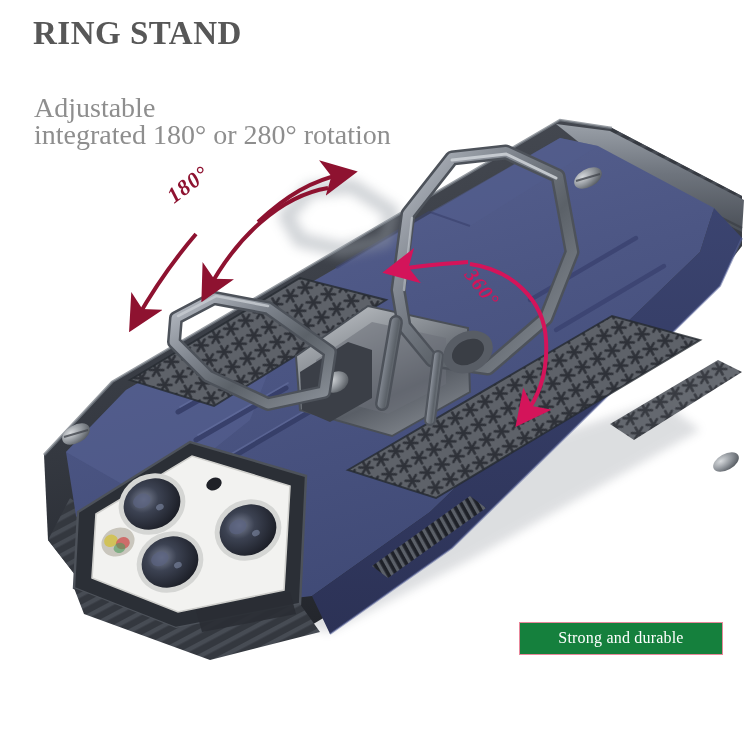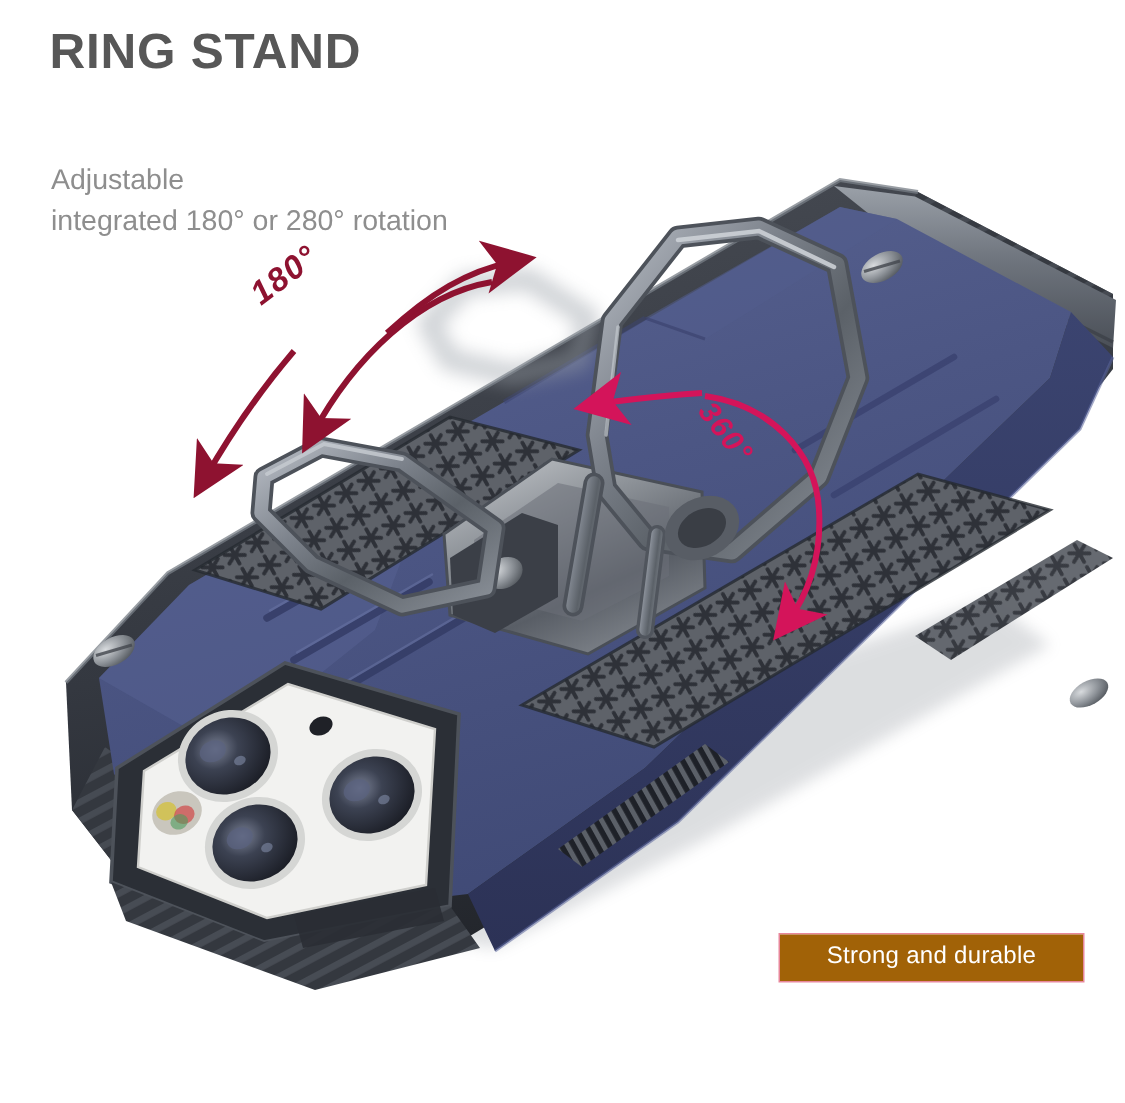--- a/index.html
+++ b/index.html
@@ -6,41 +6,41 @@
     margin: 0;
     padding: 0;
     background: #ffffff;
   }
   #stage {
     position: relative;
     width: 750px;
     height: 735px;
     background: #ffffff;
     overflow: hidden;
-    font-family: Liberation Sans, sans-serif;
+    font-family: Liberation Serif, serif;
   }
 
   
   .headline {
     position: absolute;
     left: 33px;
     top: 15px;
     width: 420px;
     font-size: 33px;
     line-height: 37px;
     font-weight: bold;
     letter-spacing: 0.5px;
     color: #575757;
   }
   .subtitle {
     position: absolute;
     left: 34px;
-    top: 107px;
+    top: 94px;
     width: 430px;
-    font-size: 19px;
+    font-size: 28px;
     line-height: 27px;
     font-weight: normal;
     color: #8e8e8e;
   }
 
   
   .badge {
     position: absolute;
     left: 519px;
     top: 622px;
@@ -55,21 +55,21 @@
     line-height: 16px;
     padding: 7px 4px 8px 4px;
     letter-spacing: 0.2px;
   }
   .badge-row-top {
     color: #a8324a;
     background: #ffffff;
   }
   .badge-row-bottom {
     color: #ffffff;
-    background: #a16207;
+    background: #15803d;
   }
 
   
   .ann {
     position: absolute;
     font-size: 22px;
     font-weight: bold;
     font-style: italic;
     white-space: nowrap;
   }

